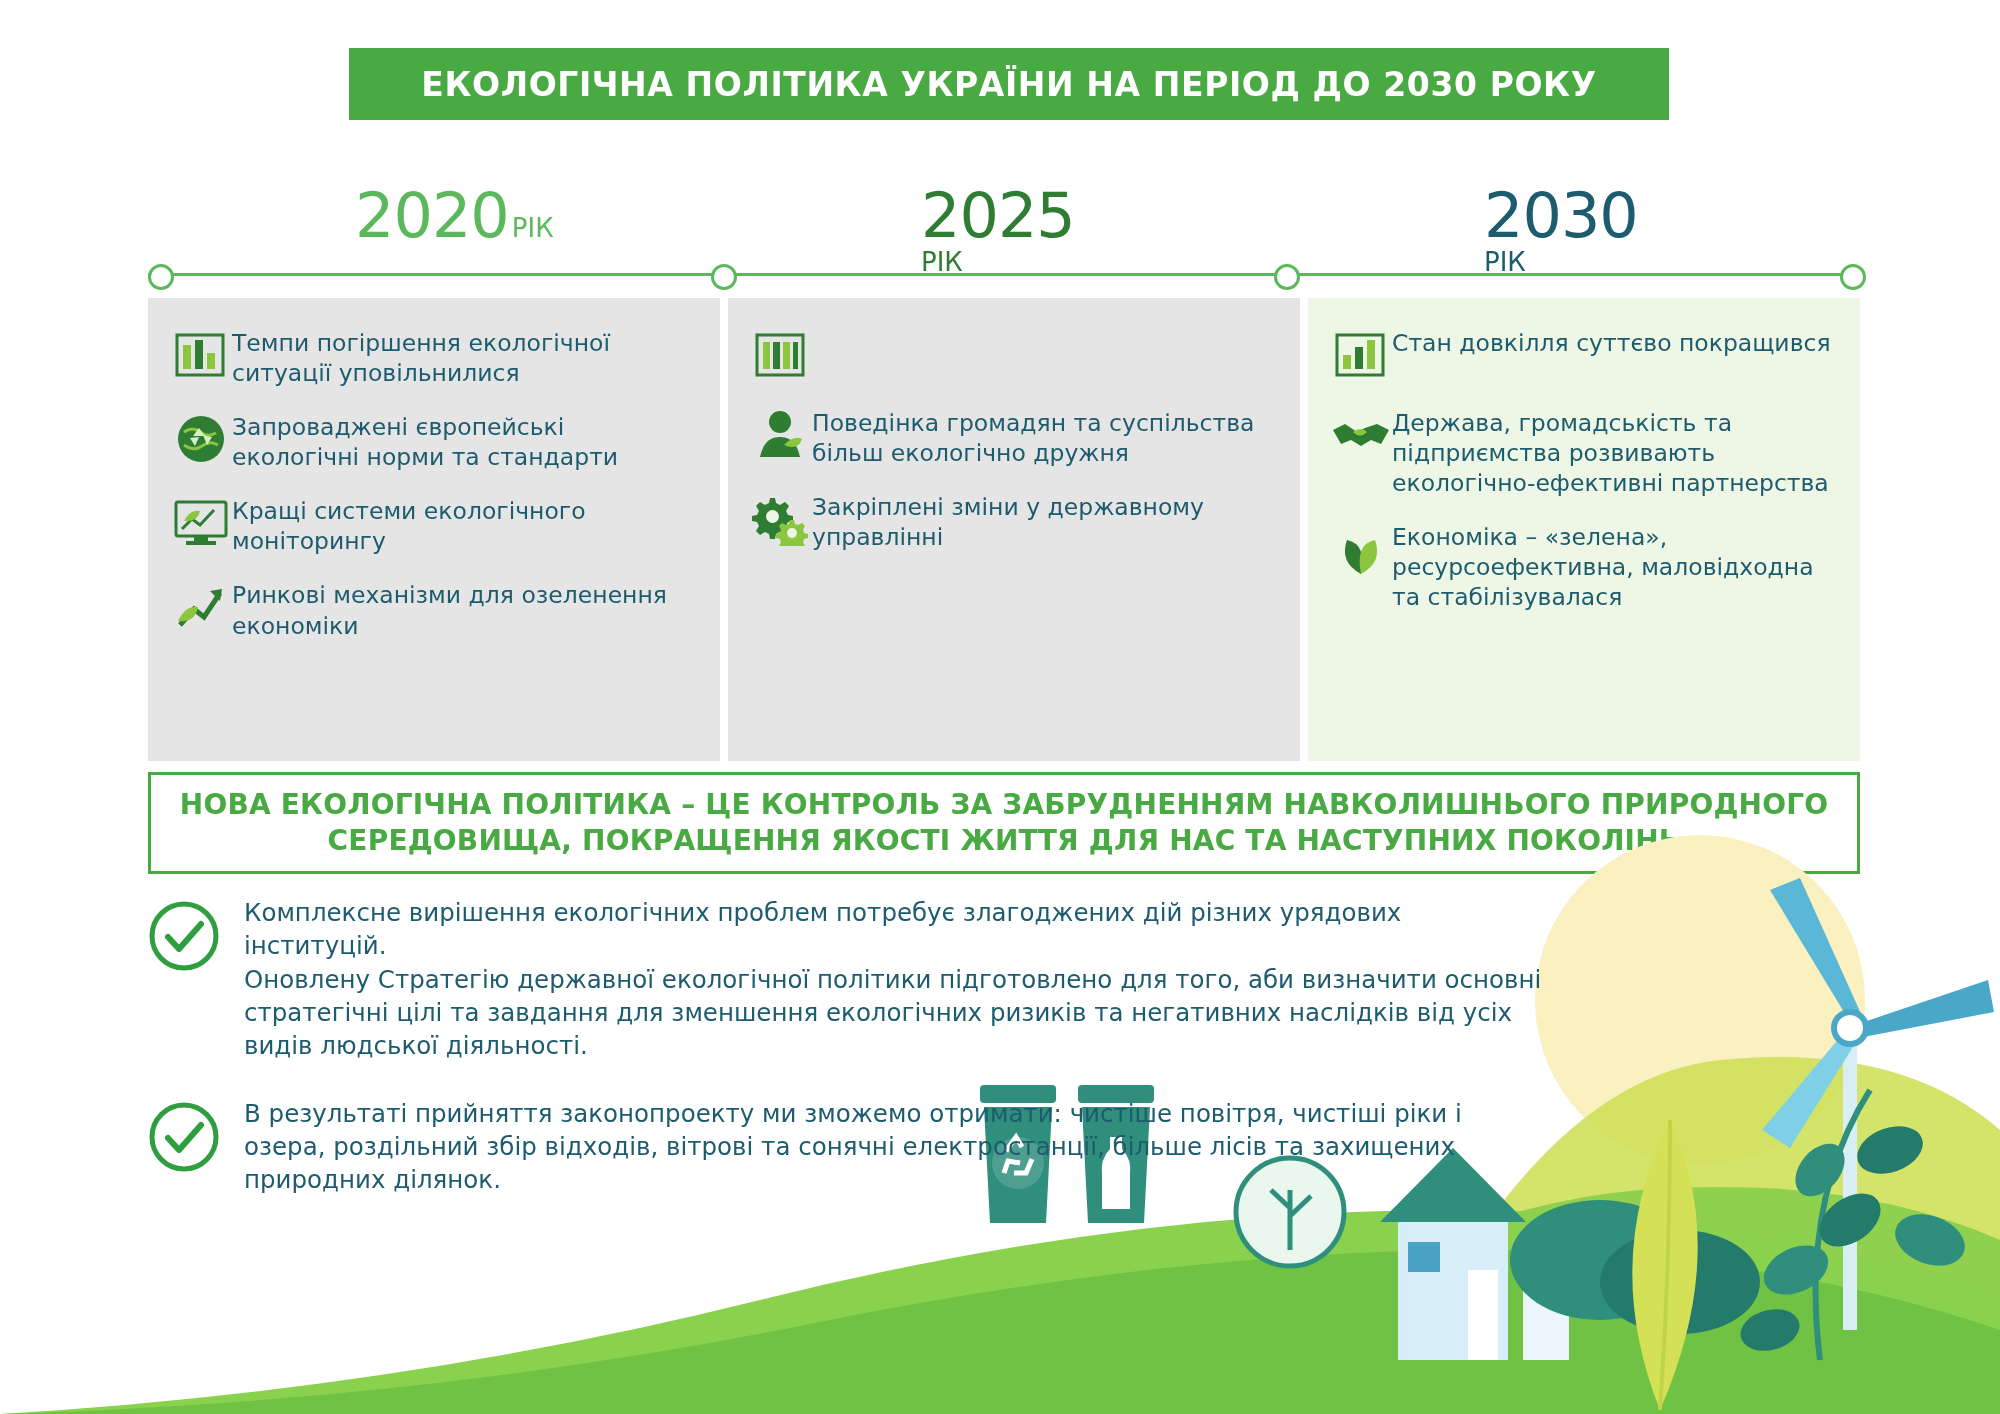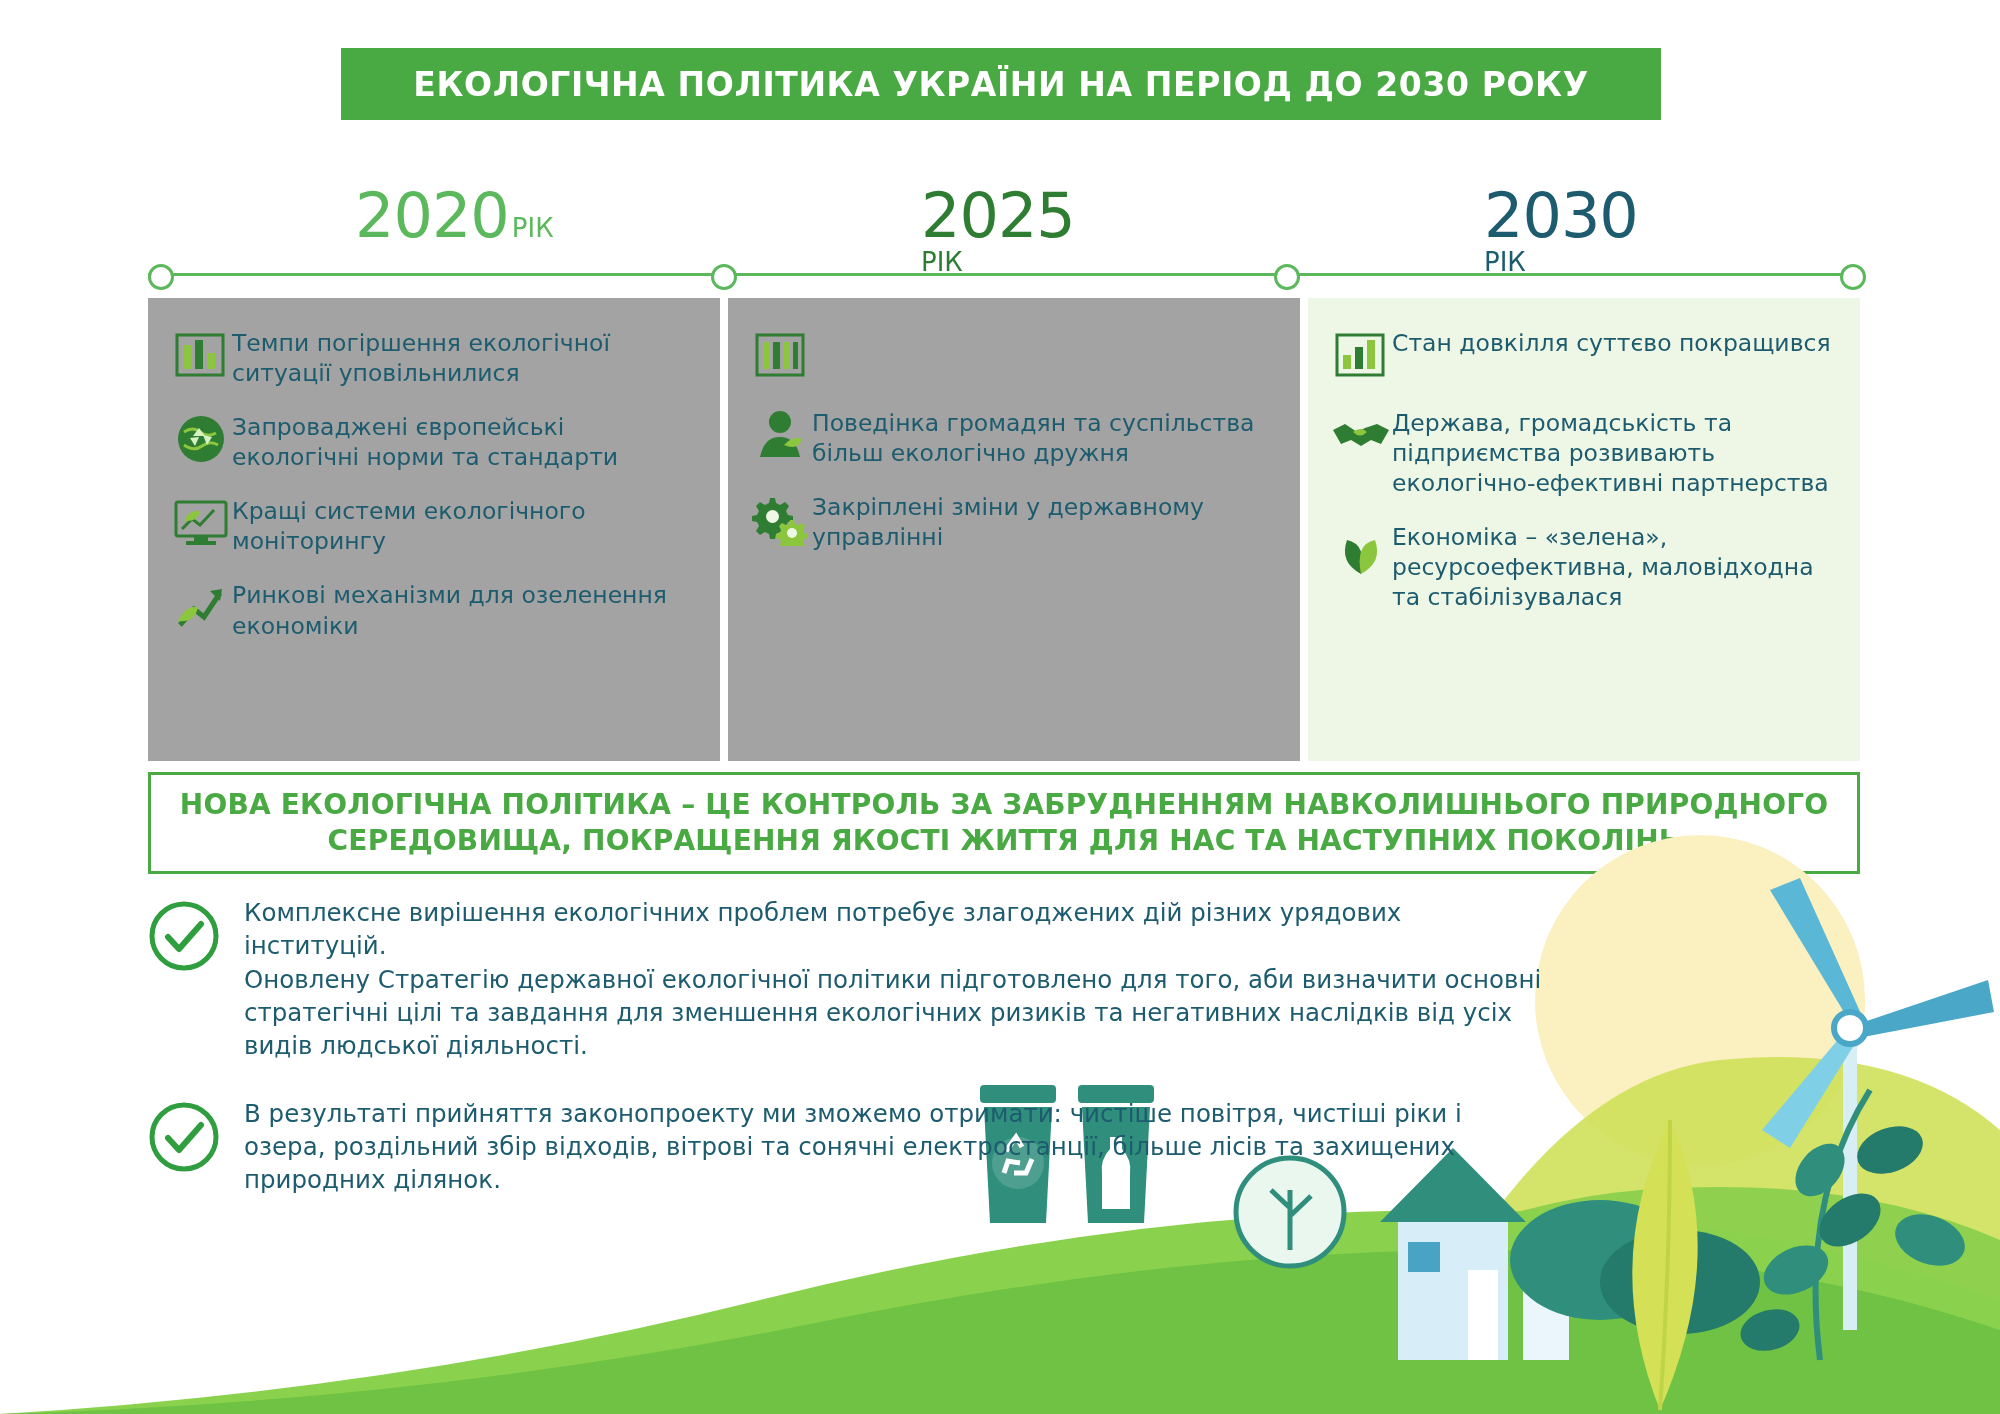--- a/index.html
+++ b/index.html
@@ -12,21 +12,21 @@
     height: 1414px;
     position: relative;
     overflow: hidden;
     font-family: "DejaVu Sans", "Liberation Sans", sans-serif;
     color: #1d5b6e;
   }
 
   
   .title-bar {
     position: absolute;
-    left: 341px;
+    left: 349px;
     top: 48px;
     width: 1320px;
     height: 72px;
     background: #49a942;
     display: flex;
     align-items: center;
     justify-content: center;
   }
   .title-bar .title-text {
     color: #ffffff;
@@ -92,21 +92,21 @@
   
   .panels {
     position: absolute;
     left: 148px;
     top: 298px;
     width: 1712px;
     height: 463px;
     display: flex;
   }
   .panel {
-    background: #a3a3a3;
+    background: #e5e5e5;
     box-sizing: border-box;
     padding: 28px 22px 10px 22px;
     position: relative;
   }
   .panel.p1 { width: 572px; }
   .panel.p2 { width: 572px; margin-left: 8px; }
   .panel.p3 { width: 552px; margin-left: 8px; background: #eef7e6; }
 
   .item {
     display: flex;

